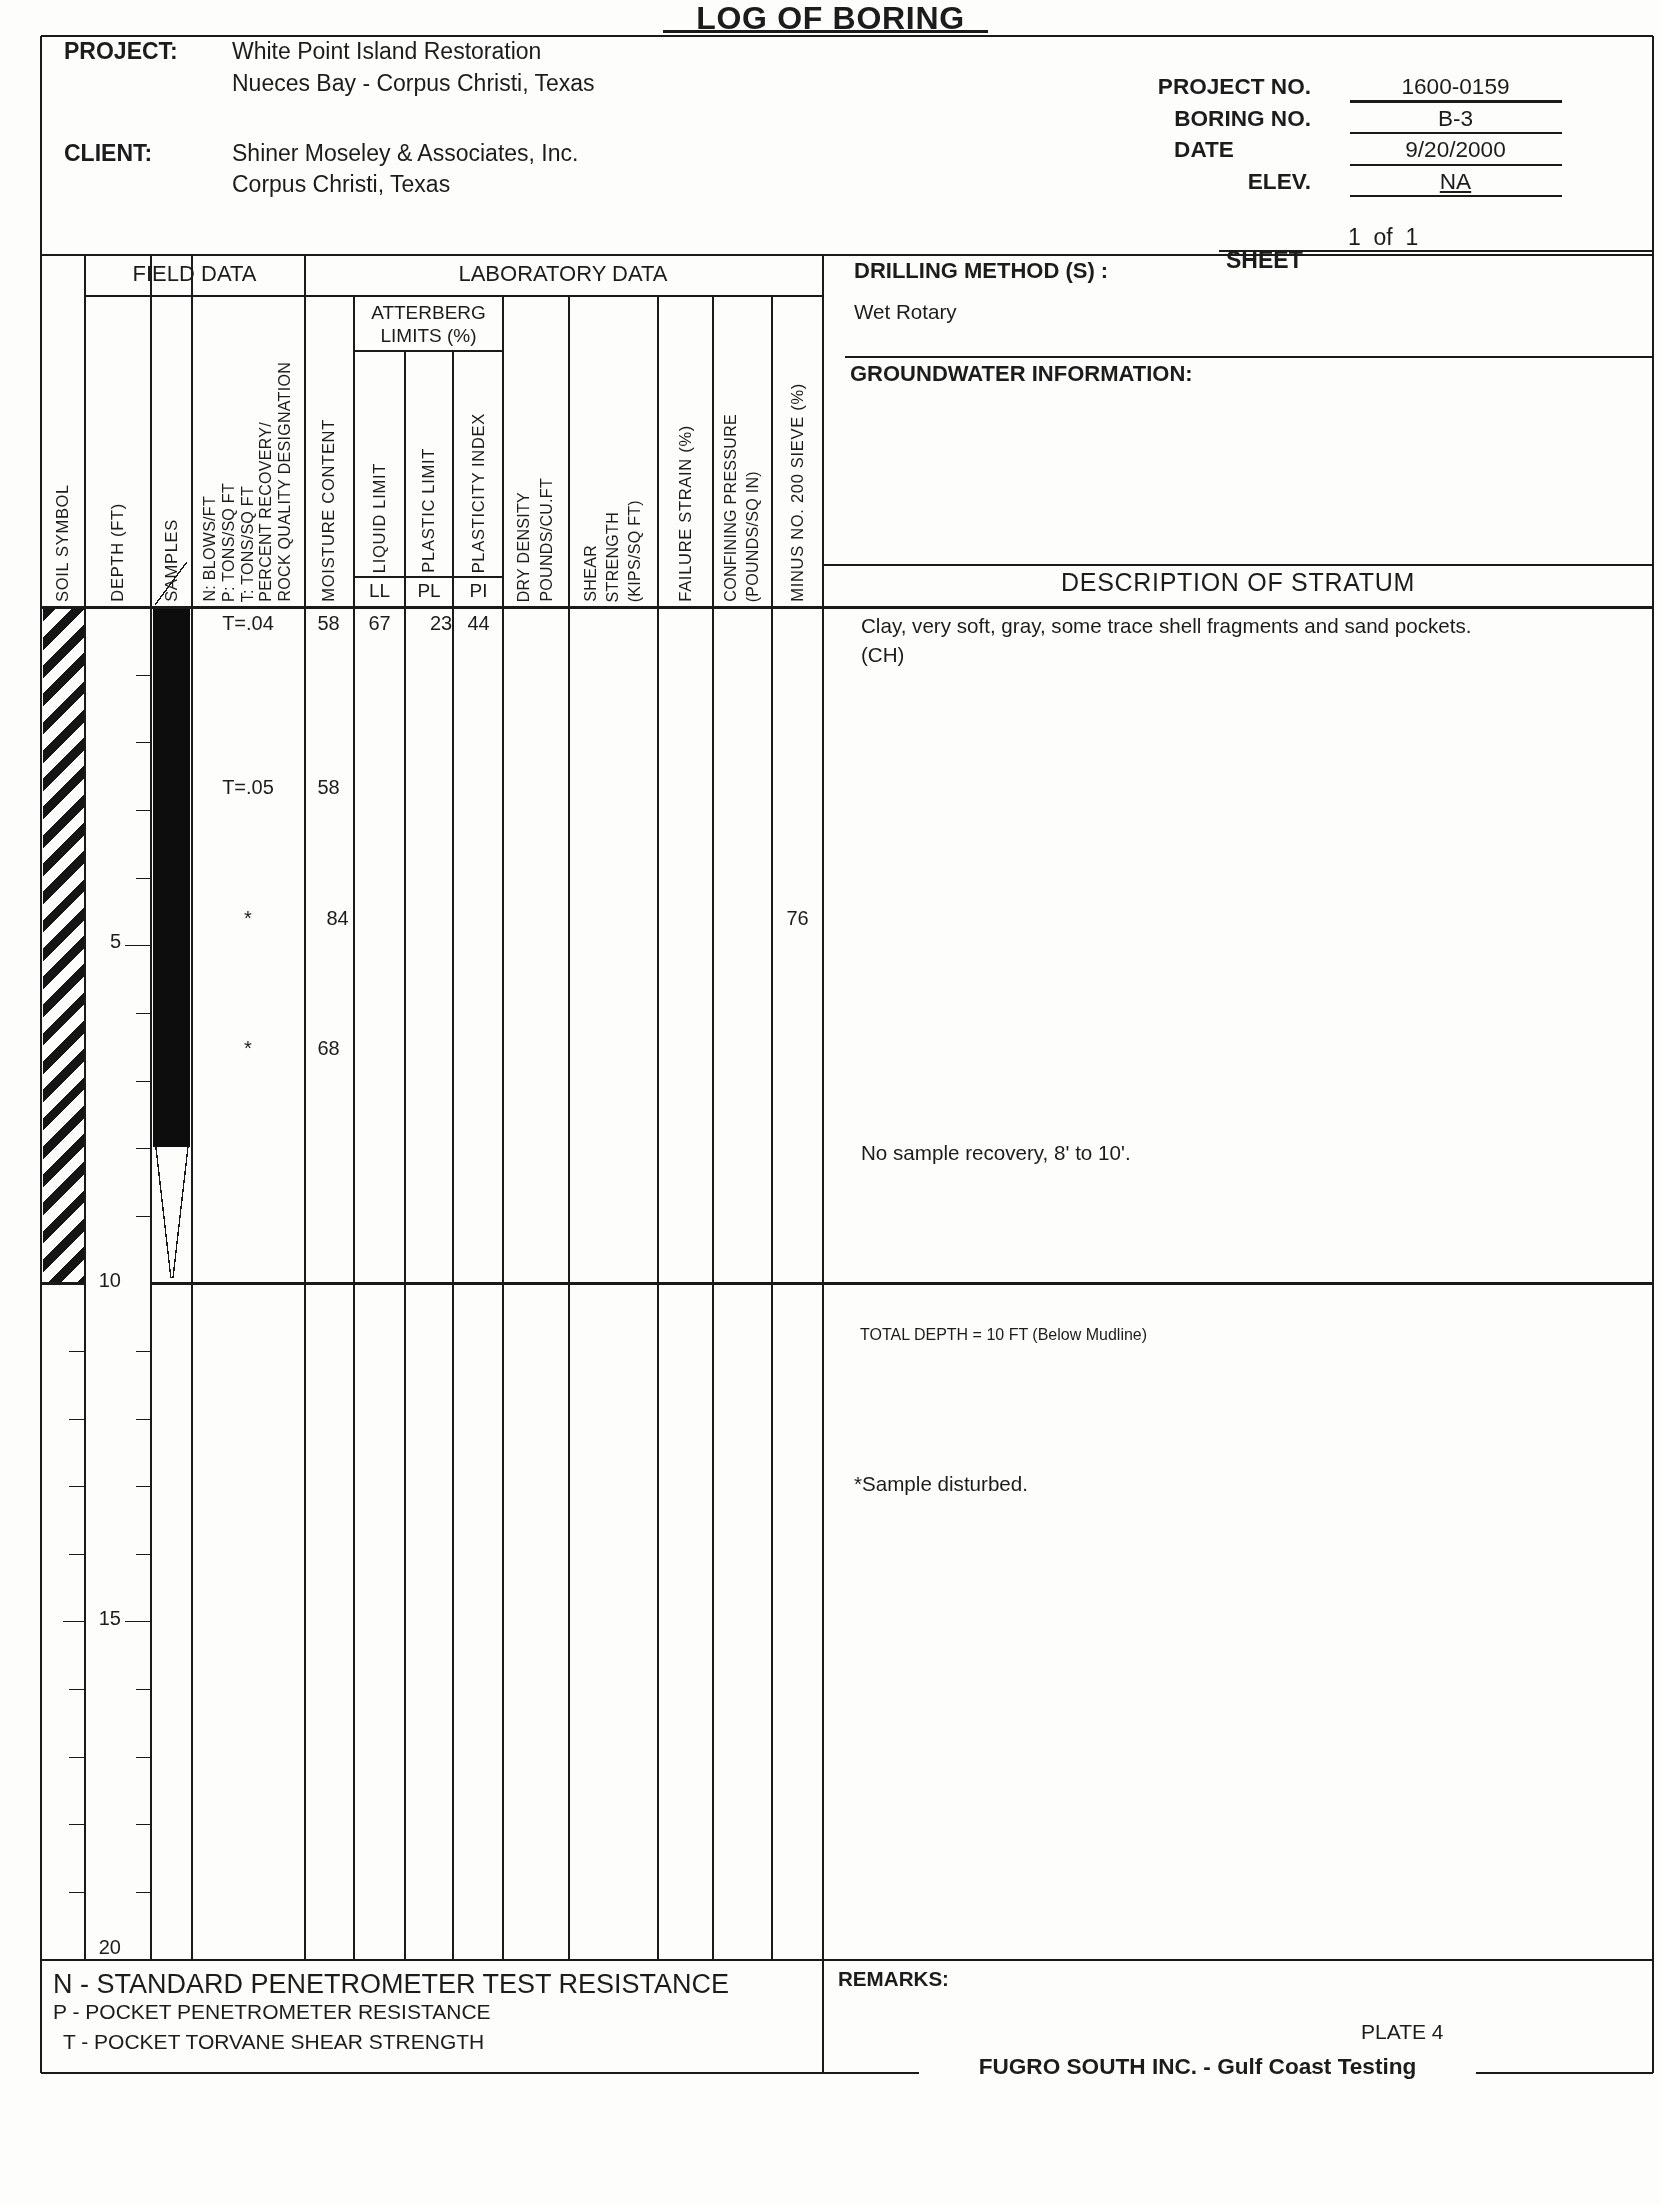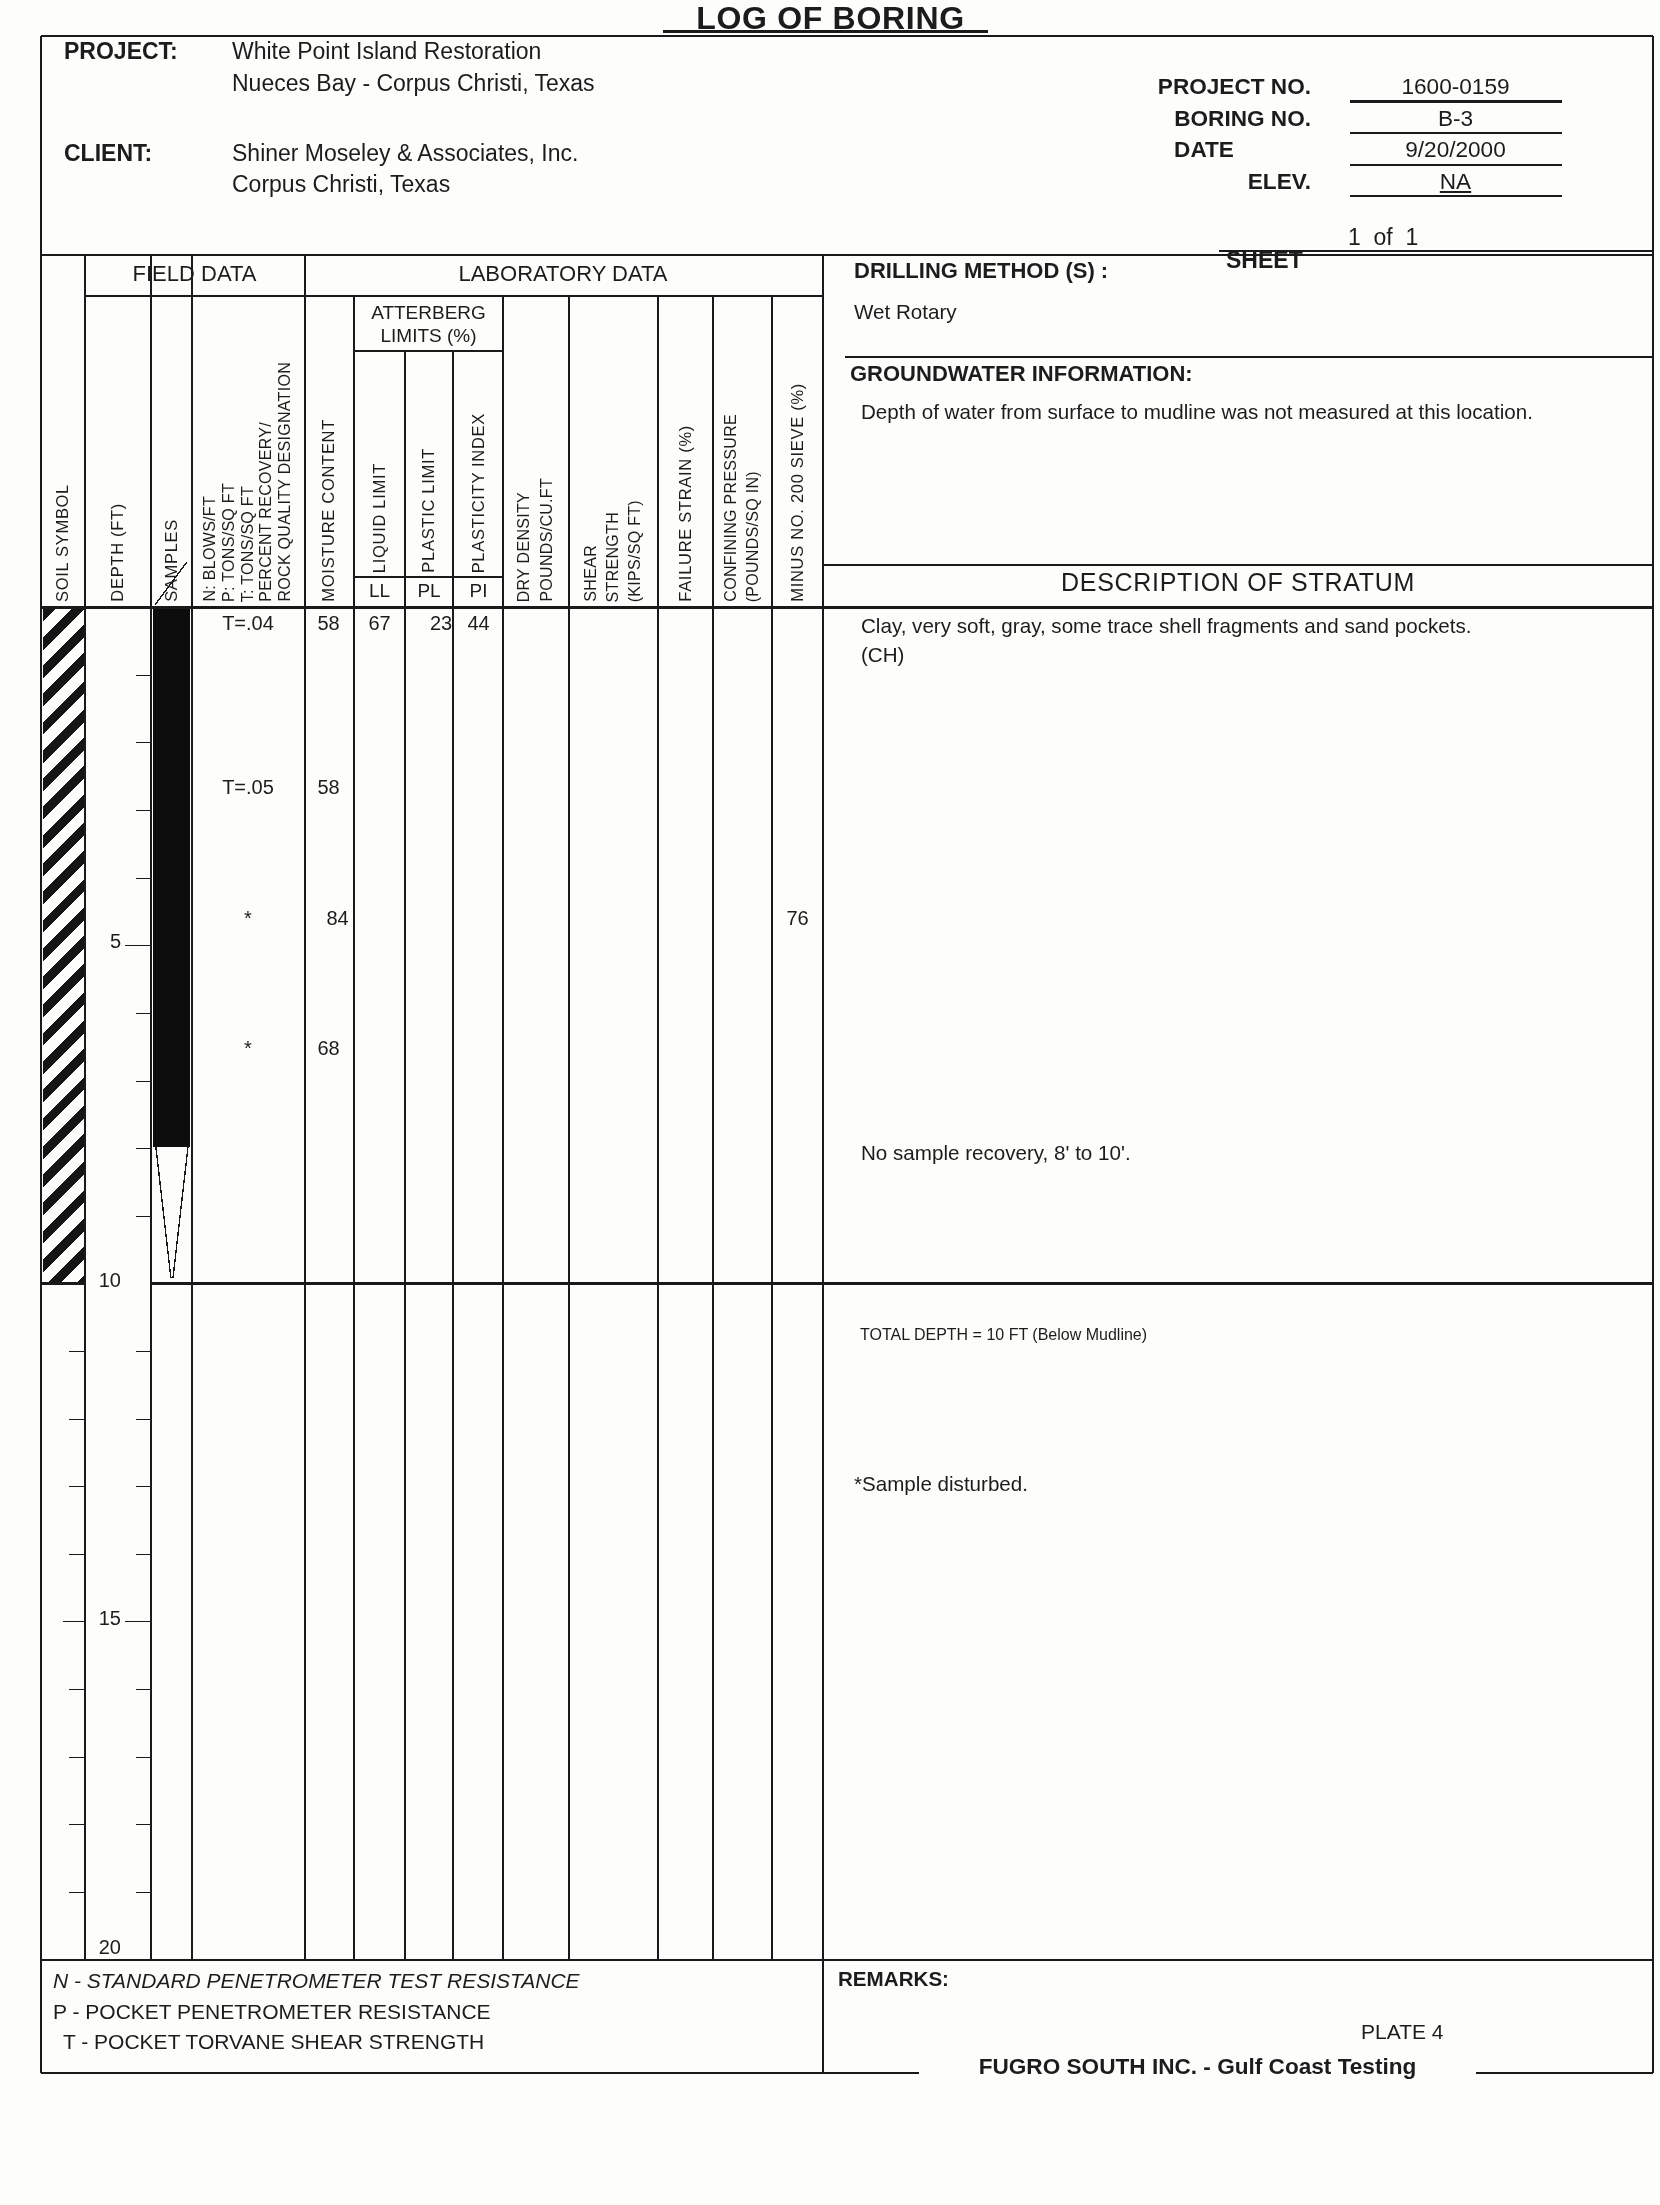--- a/index.html
+++ b/index.html
@@ -195,21 +195,20 @@
     <span class="vt">MINUS NO. 200 SIEVE (%)</span>
     </div>
 
   <span class="t c" style="left:354px;top:580px;width:51px;font-size:19px;">LL</span>
   <span class="t c" style="left:405px;top:580px;width:48px;font-size:19px;">PL</span>
   <span class="t c" style="left:453px;top:580px;width:51px;font-size:19px;">PI</span>
 
   <span class="t b" style="left:854px;top:258px;font-size:22px;">DRILLING METHOD (S) :</span>
   <span class="t" style="left:854px;top:300px;font-size:20.6px;">Wet Rotary</span>
   <span class="t b" style="left:850px;top:361px;font-size:22px;">GROUNDWATER INFORMATION:</span>
-  <div class="t wrap" style="left:861px;top:398px;width:761px;font-size:20.6px;line-height:1.35;">Depth of water from surface to mudline was not measured at this location.</div>
   <span class="t c" style="left:823px;top:568px;width:830px;font-size:25px;letter-spacing:0.7px;">DESCRIPTION OF STRATUM</span>
 
   <span class="t r" style="left:74px;top:930px;width:47px;font-size:20px;">5</span>
   <span class="t r" style="left:74px;top:1269px;width:47px;font-size:20px;">10</span>
   <span class="t r" style="left:74px;top:1607px;width:47px;font-size:20px;">15</span>
   <span class="t r" style="left:74px;top:1936px;width:47px;font-size:20px;">20</span>
 
   <span class="t c" style="left:192px;top:612px;width:112px;font-size:20px;">T=.04</span>
   <span class="t c" style="left:304px;top:612px;width:49px;font-size:20px;">58</span>
   <span class="t c" style="left:354px;top:612px;width:51px;font-size:20px;">67</span>
@@ -224,21 +223,21 @@
   <span class="t c" style="left:772px;top:907px;width:51px;font-size:20px;">76</span>
 
   <span class="t c" style="left:192px;top:1037px;width:112px;font-size:20px;">*</span>
   <span class="t c" style="left:304px;top:1037px;width:49px;font-size:20px;">68</span>
 
   <div class="t wrap" style="left:861px;top:612px;width:651px;font-size:20.6px;line-height:1.4;">Clay, very soft, gray, some trace shell fragments and sand pockets.  (CH)</div>
   <div class="t" style="left:861px;top:1141px;font-size:20.6px;">No sample recovery, 8' to 10'.</div>
   <div class="t" style="left:860px;top:1298px;font-size:16px;margin-top:28px;">TOTAL DEPTH = 10 FT (Below Mudline)</div>
   <div class="t" style="left:854px;top:1472px;font-size:20.6px;">*Sample disturbed.</div>
 
-  <span class="t" style="left:53px;top:1969px;font-size:21px;font-style:italic;">N - STANDARD PENETROMETER TEST RESISTANCE</span>
+  <span class="t" style="left:53px;top:1969px;font-size:27px;">N - STANDARD PENETROMETER TEST RESISTANCE</span>
   <span class="t" style="left:53px;top:2000px;font-size:21px;">P - POCKET PENETROMETER RESISTANCE</span>
   <span class="t" style="left:53px;top:2030px;font-size:21px;margin-left:10px;">T - POCKET TORVANE SHEAR STRENGTH</span>
   <span class="t b" style="left:838px;top:1967px;font-size:20.6px;">REMARKS:</span>
   <span class="t" style="left:1361px;top:2020px;font-size:21px;">PLATE 4</span>
   <span class="t b c" style="left:919px;top:2054px;width:557px;font-size:22.6px;">FUGRO SOUTH INC. - Gulf Coast Testing</span>
 
 </div>
 
 
 </body></html>

